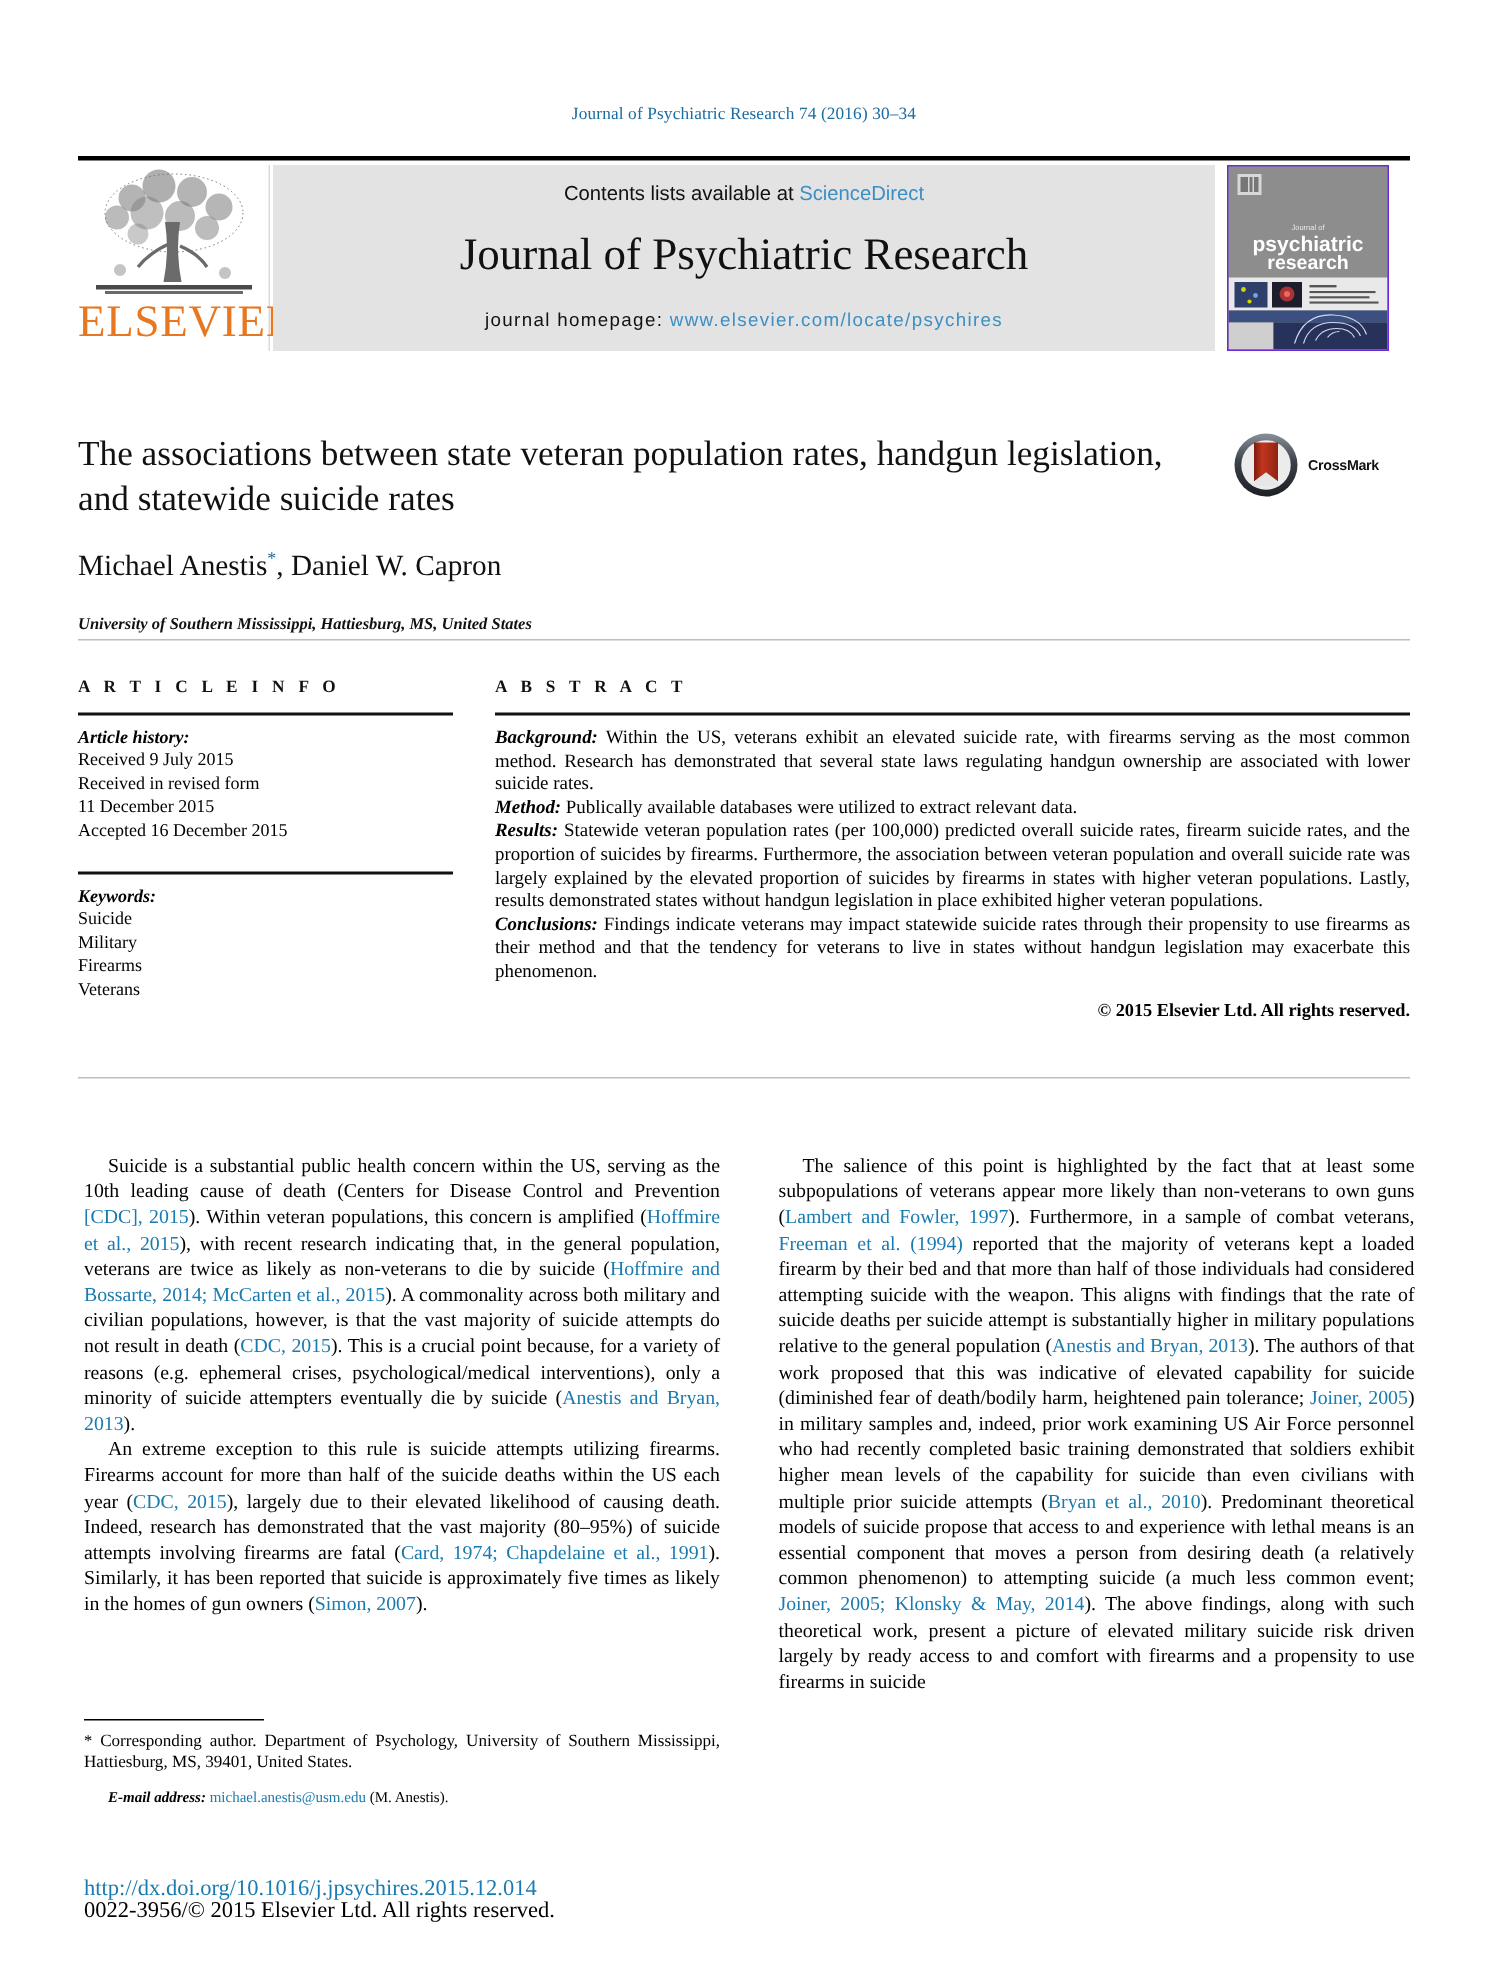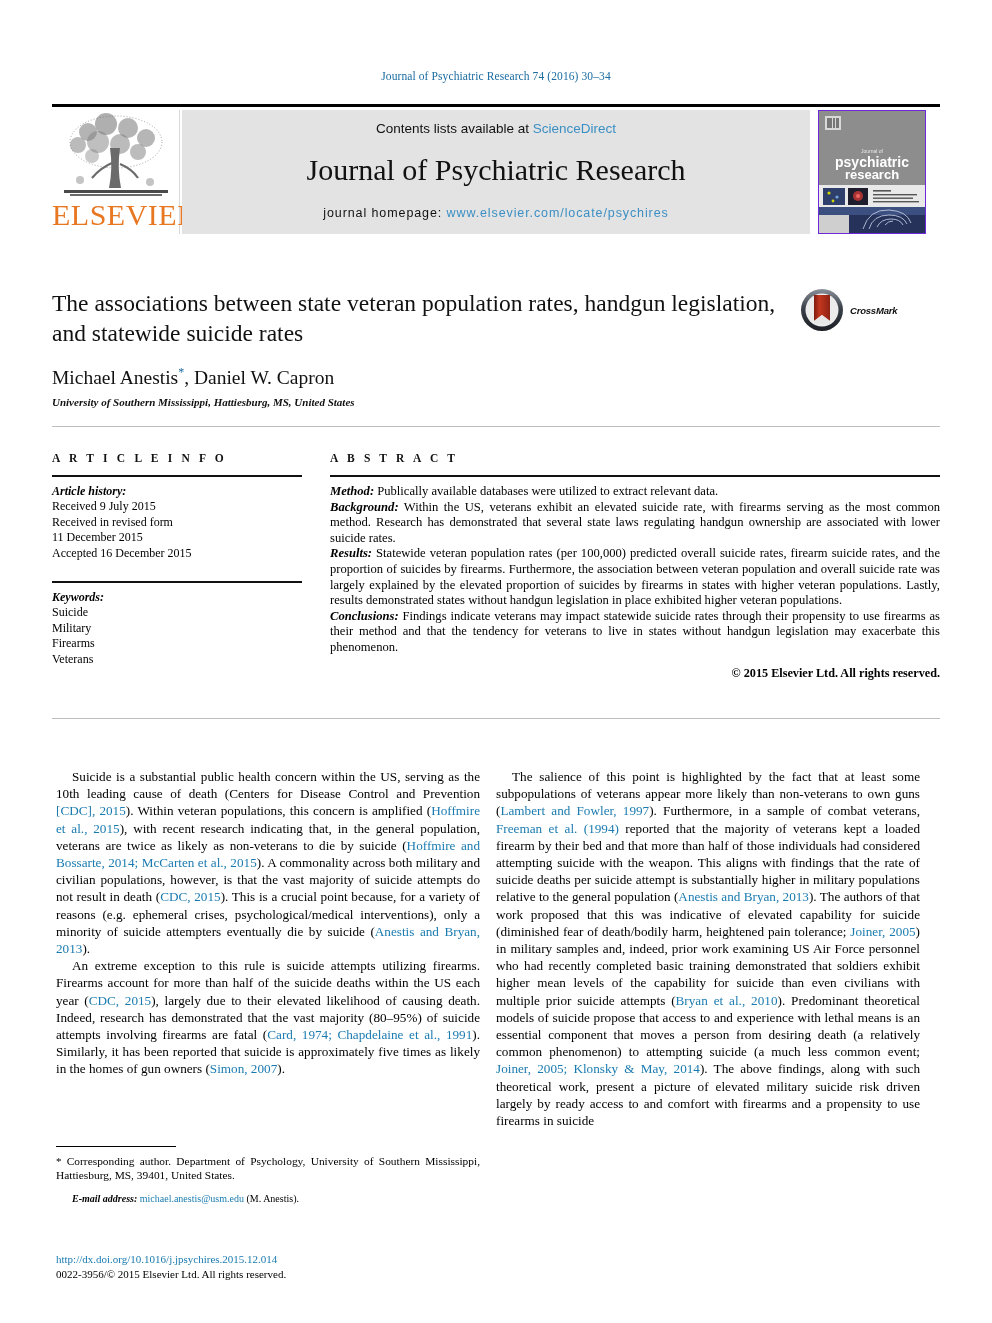--- a/index.html
+++ b/index.html
@@ -138,34 +138,33 @@
     margin: 0;
   }
   .authors {
     margin-top: 17px;
     font-family: "Liberation Serif", serif;
     font-size: 19.5px;
     color: #111;
   }
   .authors sup { color: #1a6ba0; font-size: 12px; }
   .affiliation {
-    margin-top: 7px;
+    margin-top: 20px;
     font-family: "Liberation Serif", serif;
     font-style: italic;
     font-weight: bold;
     font-size: 11px;
     color: #111;
   }
   .crossmark {
     position: absolute;
     top: 0px;
-    left: 748px;
+    left: 770px;
     width: 118px;
     height: 52px;
-    font-style: italic;
   }
   .crossmark-label {
     position: absolute;
     left: 50px;
     top: 17px;
     font-family: "Liberation Sans", sans-serif;
     font-size: 9.5px;
     font-weight: bold;
     color: #111;
     letter-spacing: -0.2px;
@@ -253,21 +252,21 @@
   
   .body-left {
     position: absolute;
     top: 768px;
     left: 56px;
     width: 424px;
   }
   .body-right {
     position: absolute;
     top: 768px;
-    left: 496px;
+    left: 519px;
     width: 424px;
   }
   .body-para {
     font-family: "Liberation Serif", serif;
     font-size: 13.2px;
     line-height: 17.2px;
     text-align: justify;
     text-indent: 16px;
     margin: 0 0 0 0;
   }
@@ -302,21 +301,21 @@
   }
   .fn-email .lbl { font-style: italic; font-weight: bold; }
   .fn-email .mail { color: #1a7bb0; }
 
   .doi-block {
     position: absolute;
     top: 1252px;
     left: 56px;
     width: 440px;
     font-family: "Liberation Serif", serif;
-    font-size: 11px;
+    font-size: 15px;
     line-height: 15px;
   }
   .doi-block .doi { color: #1a7bb0; }
 </style>
 </head>
 <body>
 
 <div class="page">
 
   <div class="running-head">Journal of Psychiatric Research 74 (2016) 30–34</div>
@@ -442,22 +441,22 @@
     <div class="info-label">Keywords:</div>
     <div class="info-line">Suicide</div>
     <div class="info-line">Military</div>
     <div class="info-line">Firearms</div>
     <div class="info-line">Veterans</div>
   </div>
 
   <div class="abstract-col">
     <div class="sec-heading">A B S T R A C T</div>
     <div class="sec-rule"></div>
+    <p class="abs-para"><em>Background:</em><span> Within the US, veterans exhibit an elevated suicide rate, with firearms serving as the most common method. Research has demonstrated that several state laws regulating handgun ownership are associated with lower suicide rates.</span></p>
     <p class="abs-para"><em>Method:</em><span> Publically available databases were utilized to extract relevant data.</span></p>
-    <p class="abs-para"><em>Background:</em><span> Within the US, veterans exhibit an elevated suicide rate, with firearms serving as the most common method. Research has demonstrated that several state laws regulating handgun ownership are associated with lower suicide rates.</span></p>
     <p class="abs-para"><em>Results:</em><span> Statewide veteran population rates (per 100,000) predicted overall suicide rates, firearm suicide rates, and the proportion of suicides by firearms. Furthermore, the association between veteran population and overall suicide rate was largely explained by the elevated proportion of suicides by firearms in states with higher veteran populations. Lastly, results demonstrated states without handgun legislation in place exhibited higher veteran populations.</span></p>
     <p class="abs-para"><em>Conclusions:</em><span> Findings indicate veterans may impact statewide suicide rates through their propensity to use firearms as their method and that the tendency for veterans to live in states without handgun legislation may exacerbate this phenomenon.</span></p>
     <div class="copyright">© 2015 Elsevier Ltd. All rights reserved.</div>
   </div>
 
   <div class="body-left">
     <p class="body-para"><span>Suicide is a substantial public health concern within the US, serving as the 10th leading cause of death (Centers for Disease Control and Prevention </span><span class="ref">[CDC], 2015</span><span>). Within veteran populations, this concern is amplified (</span><span class="ref">Hoffmire et al., 2015</span><span>), with recent research indicating that, in the general population, veterans are twice as likely as non-veterans to die by suicide (</span><span class="ref">Hoffmire and Bossarte, 2014; McCarten et al., 2015</span><span>). A commonality across both military and civilian populations, however, is that the vast majority of suicide attempts do not result in death (</span><span class="ref">CDC, 2015</span><span>). This is a crucial point because, for a variety of reasons (e.g. ephemeral crises, psychological/medical interventions), only a minority of suicide attempters eventually die by suicide (</span><span class="ref">Anestis and Bryan, 2013</span><span>).</span></p>
     <p class="body-para"><span>An extreme exception to this rule is suicide attempts utilizing firearms. Firearms account for more than half of the suicide deaths within the US each year (</span><span class="ref">CDC, 2015</span><span>), largely due to their elevated likelihood of causing death. Indeed, research has demonstrated that the vast majority (80–95%) of suicide attempts involving firearms are fatal (</span><span class="ref">Card, 1974; Chapdelaine et al., 1991</span><span>). Similarly, it has been reported that suicide is approximately five times as likely in the homes of gun owners (</span><span class="ref">Simon, 2007</span><span>).</span></p>
   </div>
 

